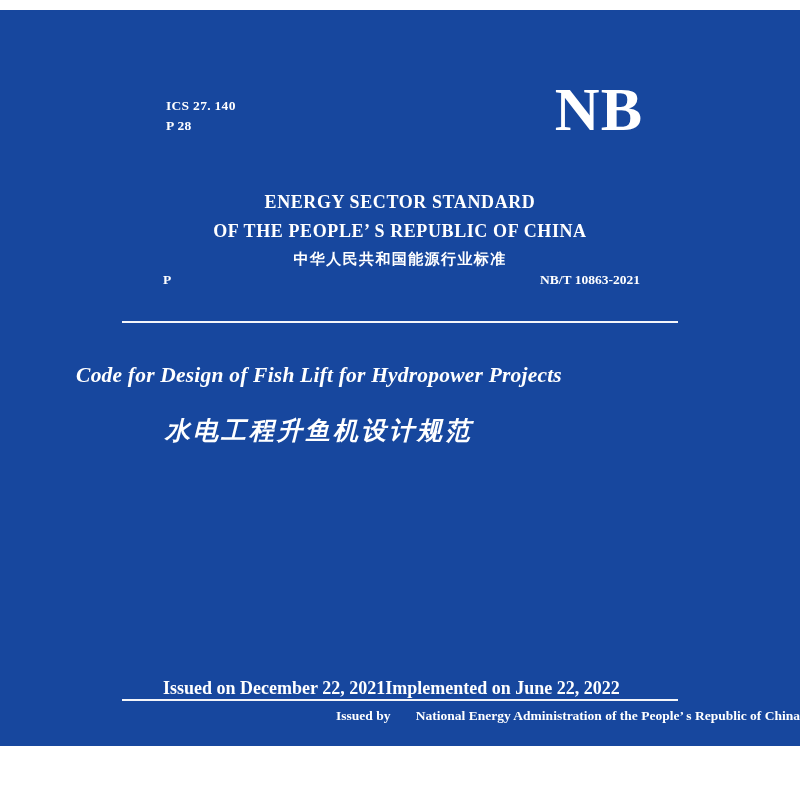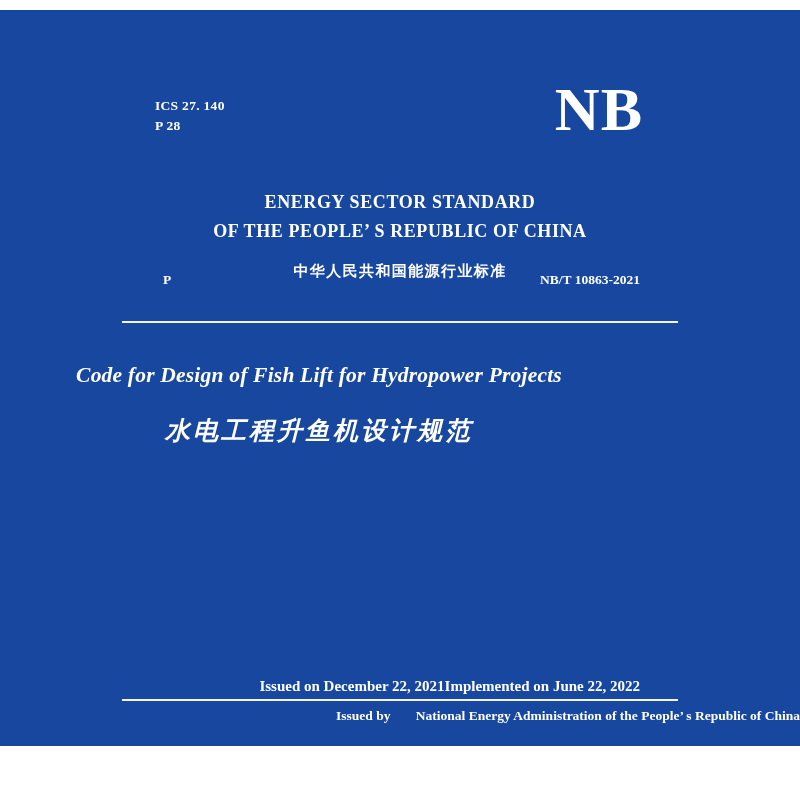--- a/index.html
+++ b/index.html
@@ -36,21 +36,21 @@
   .top-row {
     position: absolute;
     left: 0;
     top: 68px;
     width: 800px;
     height: 80px;
   }
 
   .ics-block {
     position: absolute;
-    left: 155px;
+    left: 166px;
     top: 18px;
     font-size: 13.5px;
     font-weight: bold;
     line-height: 1.45;
     letter-spacing: 0.3px;
   }
 
   .nb-logo {
     position: absolute;
     right: 157px;
@@ -73,21 +73,21 @@
   .org-line {
     font-size: 18px;
     font-weight: bold;
     letter-spacing: 0.6px;
     line-height: 1.62;
   }
   .org-cn {
     font-size: 15px;
     font-weight: bold;
     letter-spacing: 1.4px;
-    margin-top: 16px;
+    margin-top: 4px;
     font-family: "DejaVu Sans", sans-serif;
   }
 
   
   .code-row {
     position: absolute;
     left: 163px;
     top: 262px;
     width: 477px;
     display: flex;
@@ -132,22 +132,22 @@
     font-family: "DejaVu Sans", sans-serif;
   }
 
   
   .dates-row {
     position: absolute;
     left: 163px;
     top: 668px;
     width: 477px;
     display: flex;
-    justify-content: flex-end;
-    font-size: 15px;
+    justify-content: flex-start;
+    font-size: 18px;
     font-weight: bold;
   }
 
   
   .issued-by {
     position: absolute;
     left: 0;
     top: 698px;
     width: 800px;
     text-align: right;

